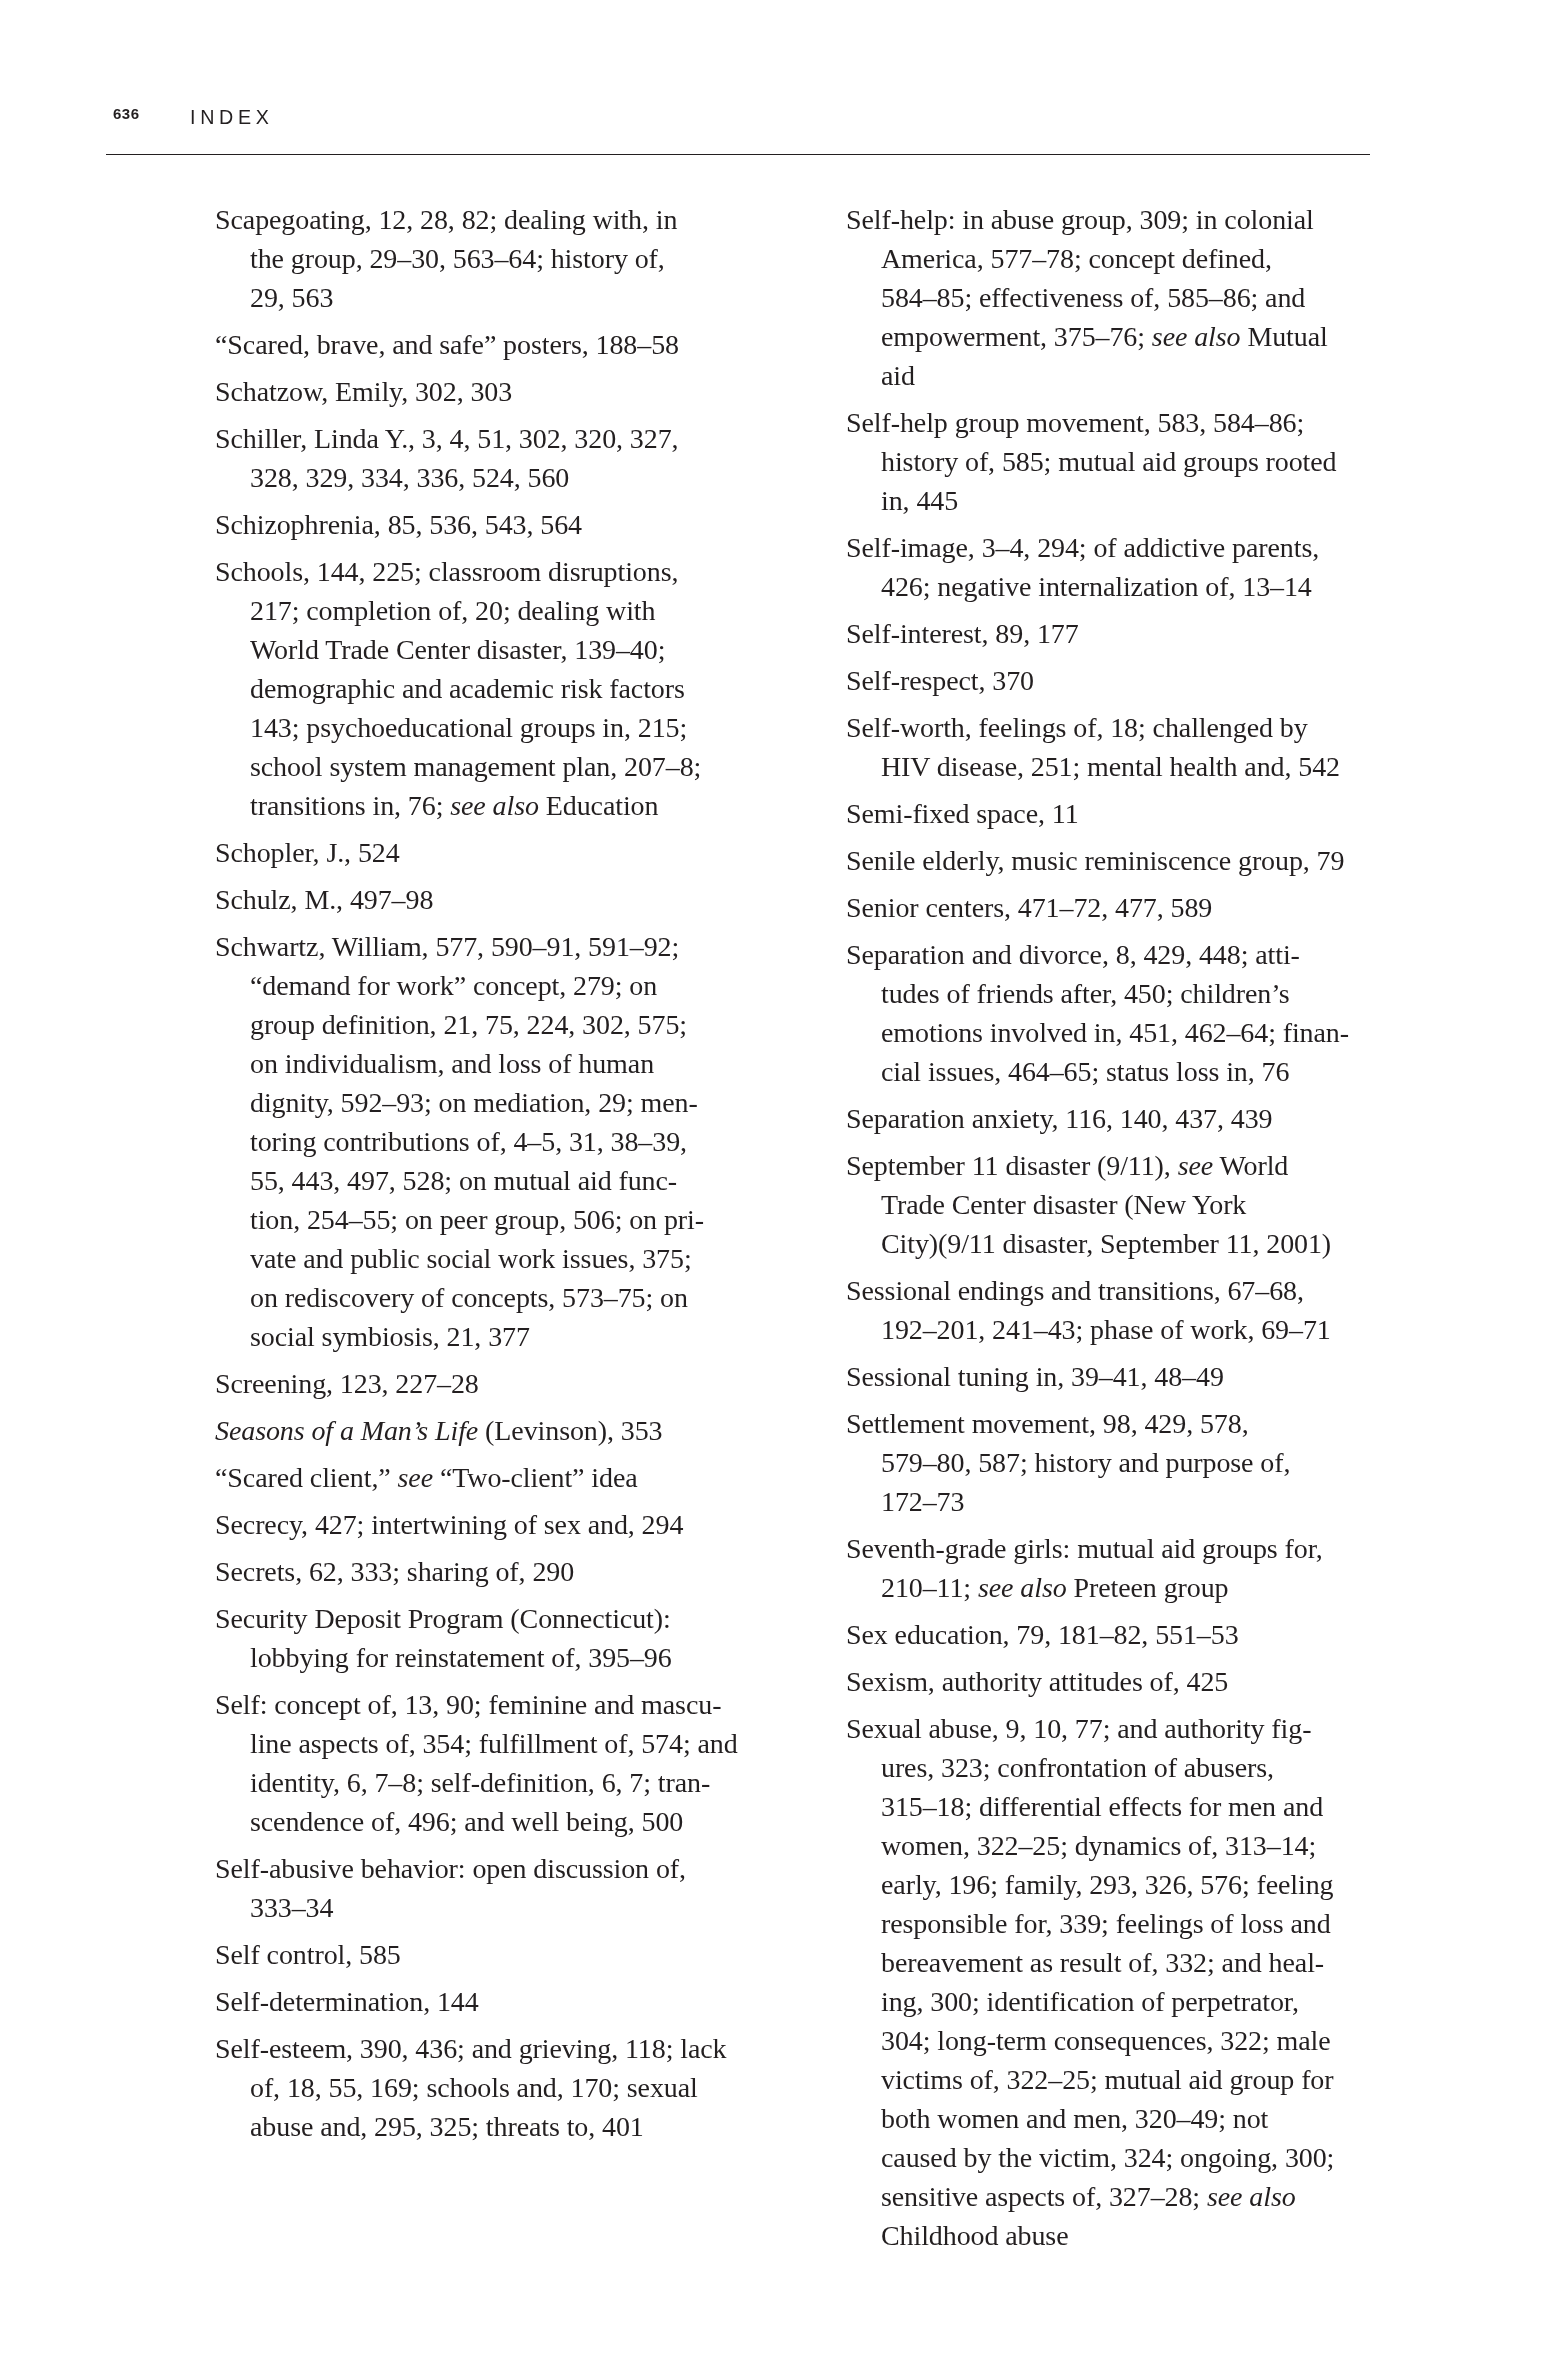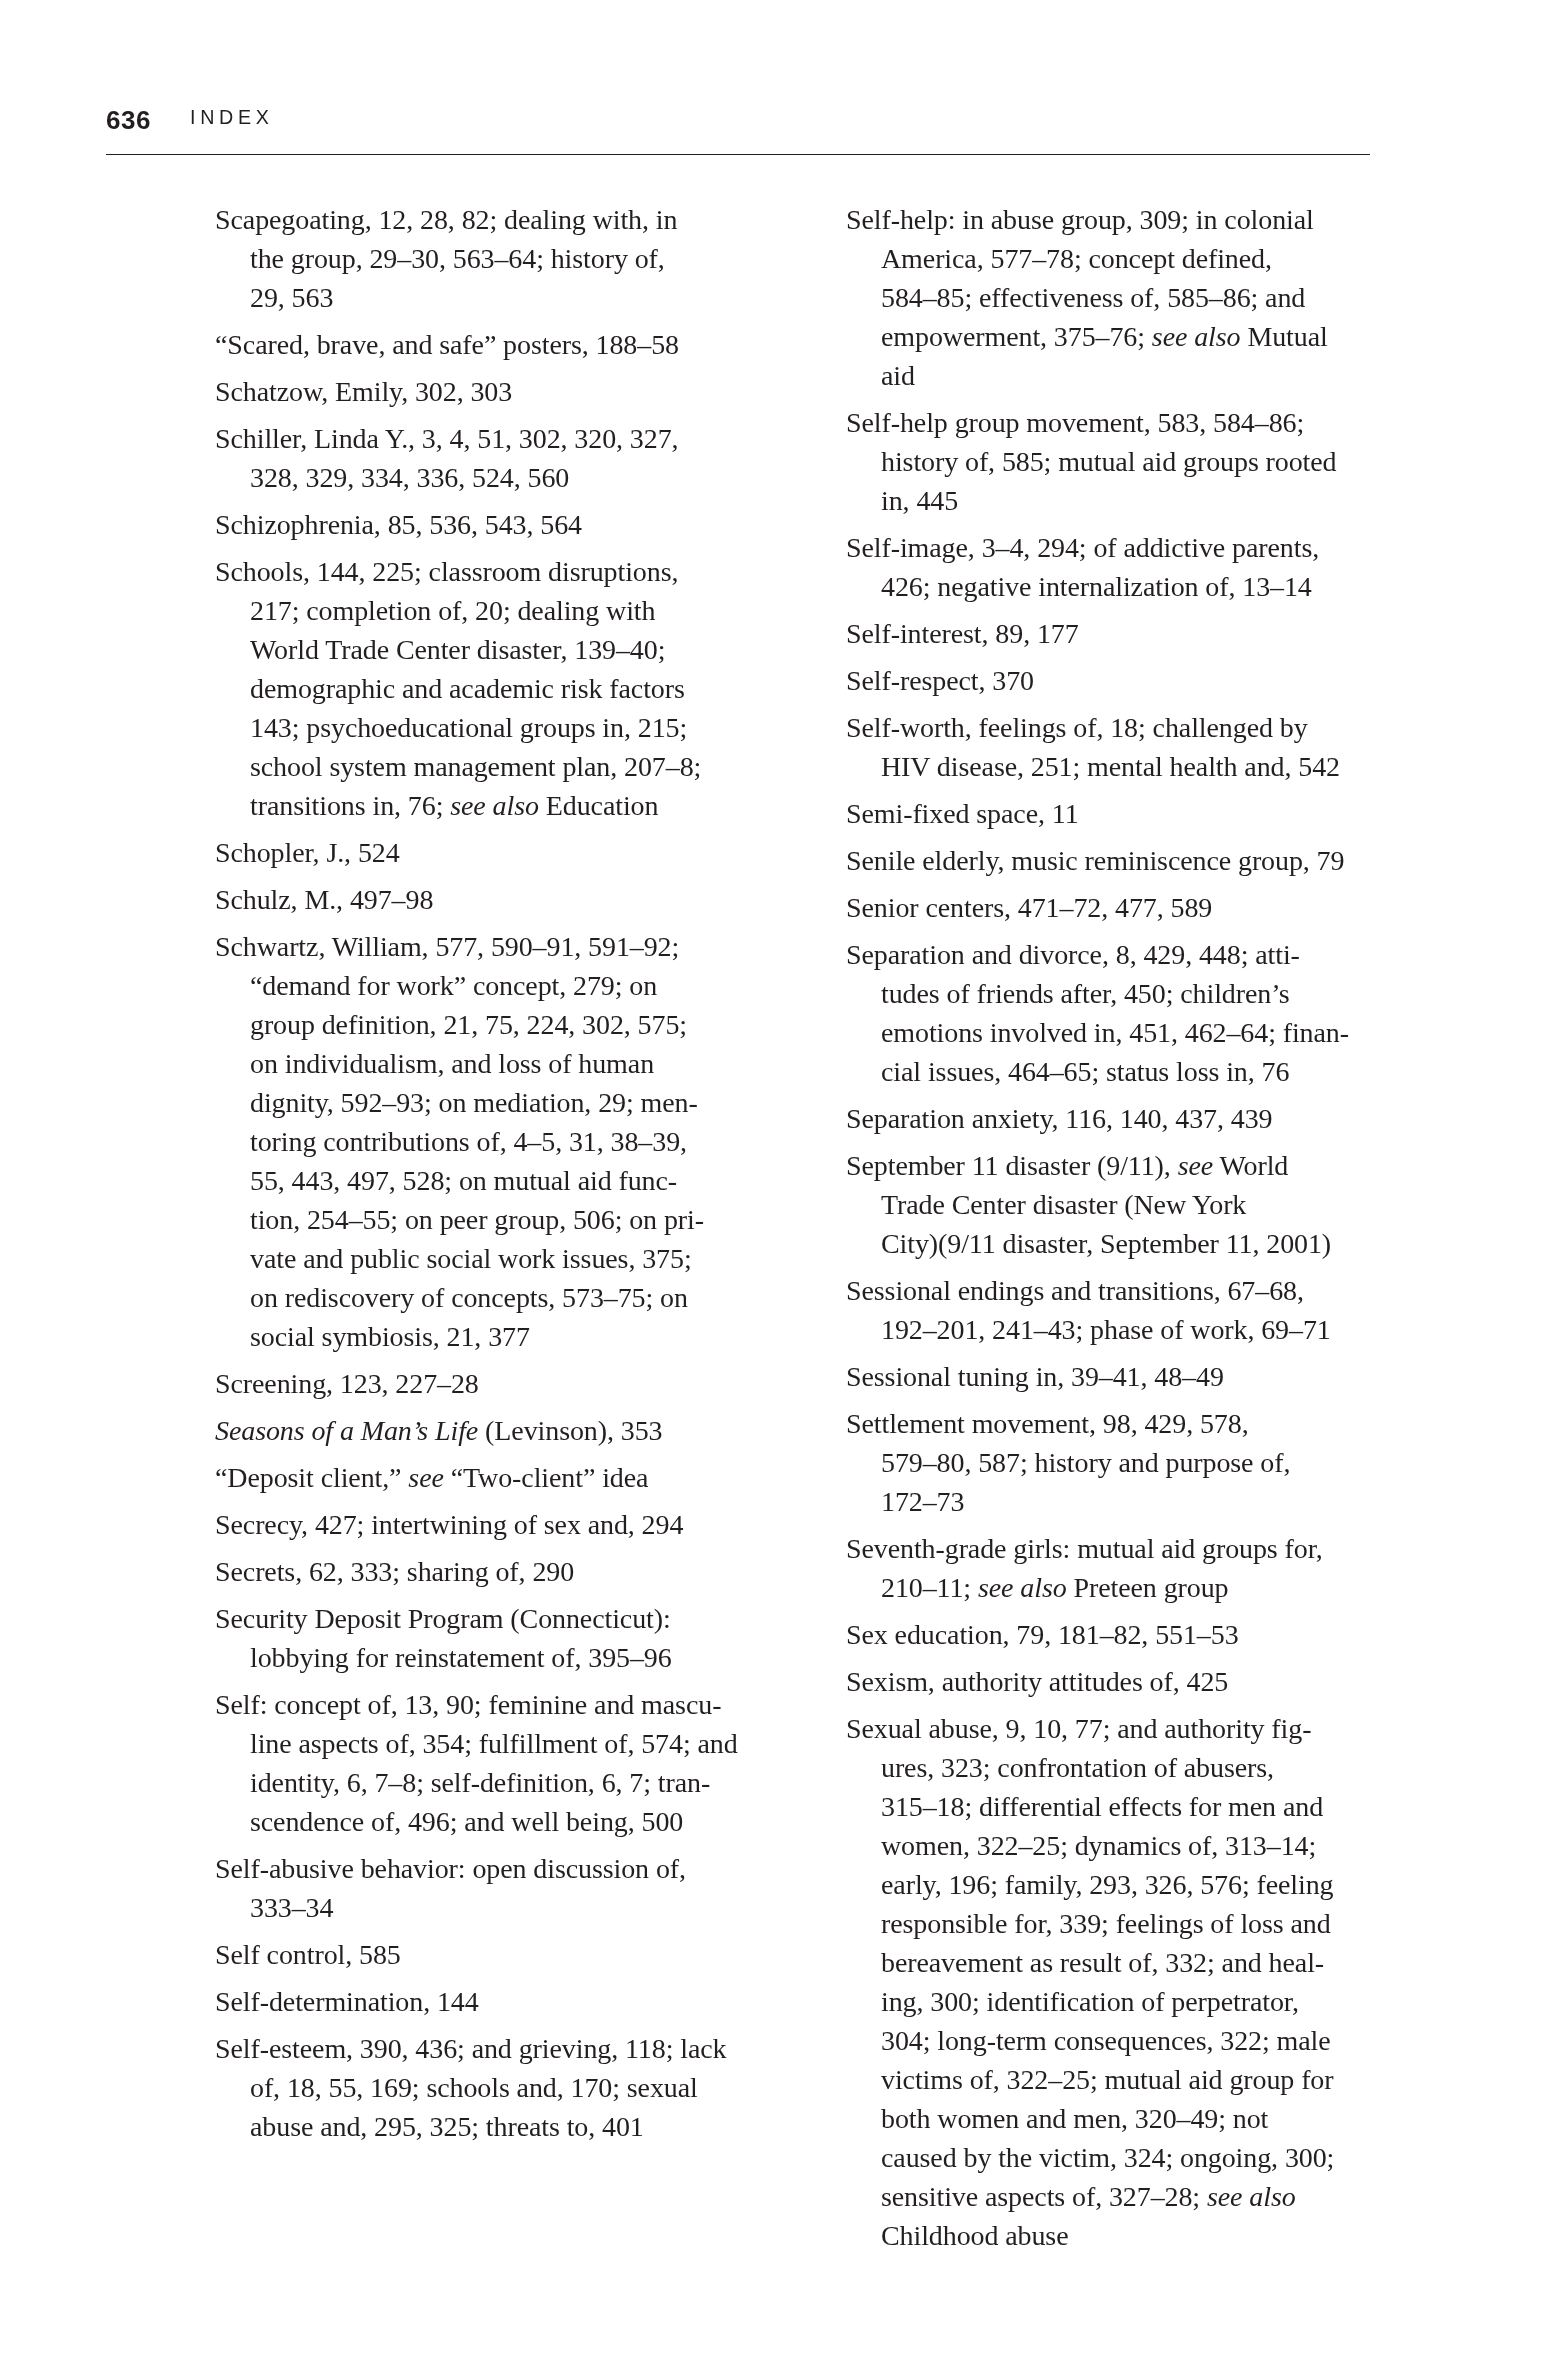--- a/index.html
+++ b/index.html
@@ -1,20 +1,20 @@
 <!DOCTYPE html>
 <html style="font-size:15px"><head>
 <meta charset="utf-8">
 <style>
   html, body { margin: 0; padding: 0; background: #ffffff; }
   body { width: 1561px; height: 2357px; position: relative; overflow: hidden;
          font-family: "Liberation Serif", "DejaVu Serif", serif; color: #231f20; }
   .running-head { position: absolute; left: 106px; top: 105px; height: 37px;
                   font-family: "Liberation Sans", "DejaVu Sans", sans-serif; }
-  .folio { position: absolute; left: 0; top: 0; font-size: 26px; font-weight: bold; letter-spacing: 0.5px; }
+  .folio { position: absolute; left: 7px; top: 0; font-size: 15px; font-weight: bold; letter-spacing: 0.5px; }
   .section-title { position: absolute; left: 84px; top: 0.9px; font-size: 19.7px; letter-spacing: 4.7px; white-space: nowrap; }
   .rule { position: absolute; left: 106px; top: 154px; width: 1264px; height: 0; border-top: 1.9px solid #231f20; }
   .column { position: absolute; top: 192px; width: 572px; }
   .col-left { left: 207px; }
   .col-right { left: 838px; }
   .entry { margin: 8px; padding: 0; }
   .line { display: block; height: 39px; line-height: 39px; font-size: 28px; white-space: nowrap; letter-spacing: -0.1px; }
   .line.cont { padding-left: 35px; }
   .it { font-style: italic; }
 </style>
@@ -74,21 +74,21 @@
       <span class="line cont"><span>on rediscovery of concepts, 573–75; on</span></span>
       <span class="line cont"><span>social symbiosis, 21, 377</span></span>
     </div>
     <div class="entry">
       <span class="line"><span>Screening, 123, 227–28</span></span>
     </div>
     <div class="entry">
       <span class="line"><span class="it">Seasons of a Man’s Life</span><span> (Levinson), 353</span></span>
     </div>
     <div class="entry">
-      <span class="line"><span>“Deposit client,” </span><span class="it">see</span><span> “Two-client” idea</span></span>
+      <span class="line"><span>“Scared client,” </span><span class="it">see</span><span> “Two-client” idea</span></span>
     </div>
     <div class="entry">
       <span class="line"><span>Secrecy, 427; intertwining of sex and, 294</span></span>
     </div>
     <div class="entry">
       <span class="line"><span>Secrets, 62, 333; sharing of, 290</span></span>
     </div>
     <div class="entry">
       <span class="line"><span>Security Deposit Program (Connecticut):</span></span>
       <span class="line cont"><span>lobbying for reinstatement of, 395–96</span></span>

